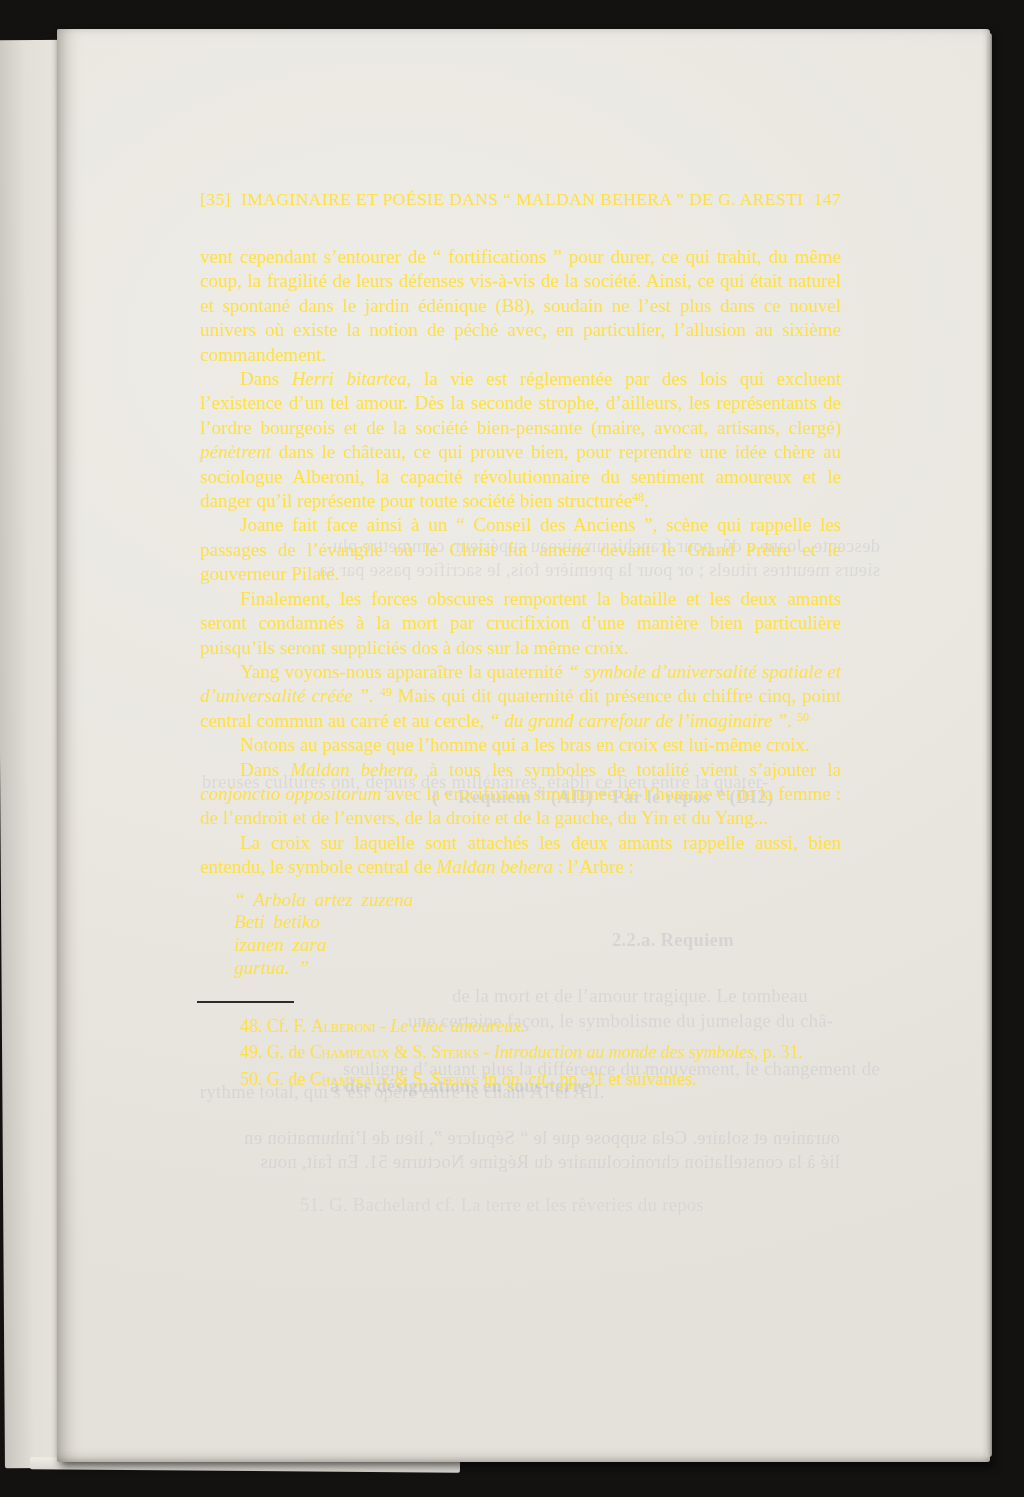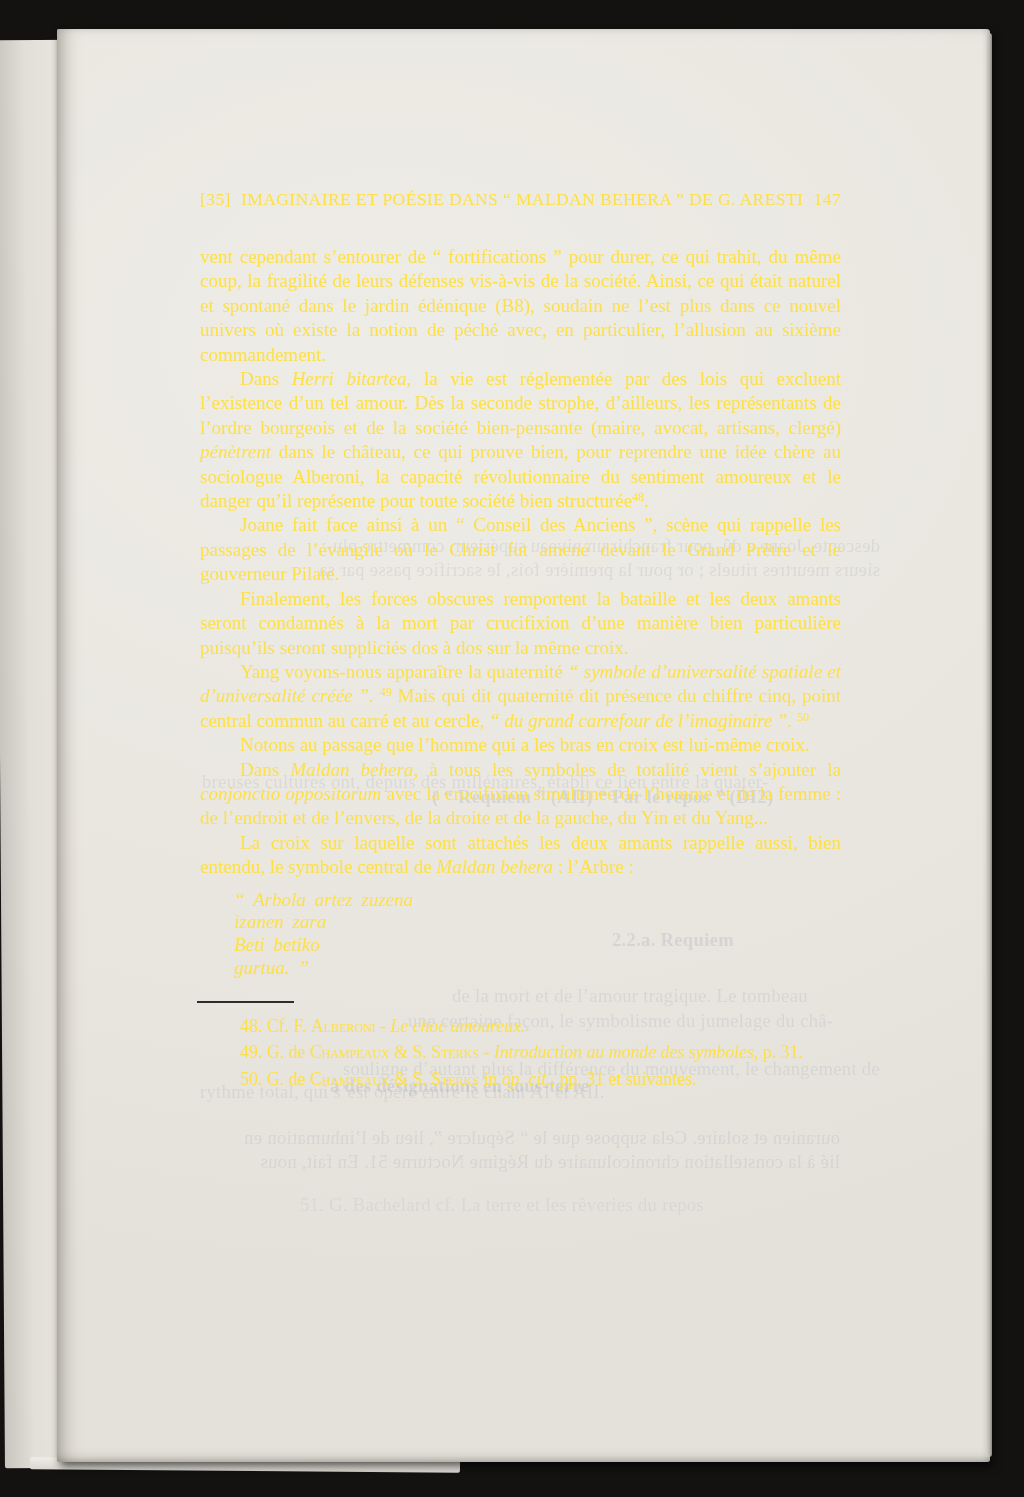--- a/index.html
+++ b/index.html
@@ -140,22 +140,22 @@
     <p class="para"><span>Dans </span><span class="it">Herri bitartea</span><span>, la vie est réglementée par des lois qui excluent l’existence d’un tel amour. Dès la seconde strophe, d’ailleurs, les représentants de l’ordre bourgeois et de la société bien-pensante (maire, avocat, artisans, clergé) </span><span class="it">pénètrent</span><span> dans le château, ce qui prouve bien, pour reprendre une idée chère au sociologue Alberoni, la capacité révolutionnaire du sentiment amoureux et le danger qu’il représente pour toute société bien structurée</span><sup>48</sup><span>.</span></p>
     <p class="para"><span>Joane fait face ainsi à un “ Conseil des Anciens ”, scène qui rappelle les passages de l’évangile où le Christ fut amené devant le Grand Prêtre et le gouverneur Pilate.</span></p>
     <p class="para"><span>Finalement, les forces obscures remportent la bataille et les deux amants seront condamnés à la mort par crucifixion d’une manière bien particulière puisqu’ils seront suppliciés dos à dos sur la même croix.</span></p>
     <p class="para"><span>Yang voyons-nous apparaître la quaternité </span><span class="it">“ symbole d’universalité spatiale et d’universalité créée ”.</span><span> </span><sup>49</sup><span> Mais qui dit quaternité dit présence du chiffre cinq, point central commun au carré et au cercle, </span><span class="it">“ du grand carrefour de l’imaginaire ”.</span><span> </span><sup>50</sup></p>
     <p class="para"><span>Notons au passage que l’homme qui a les bras en croix est lui-même croix.</span></p>
     <p class="para"><span>Dans </span><span class="it">Maldan behera</span><span>, à tous les symboles de totalité vient s’ajouter la </span><span class="it">conjonctio oppositorum</span><span> avec la crucifixion simultanée de l’homme et de la femme : de l’endroit et de l’envers, de la droite et de la gauche, du Yin et du Yang...</span></p>
     <p class="para"><span>La croix sur laquelle sont attachés les deux amants rappelle aussi, bien entendu, le symbole central de </span><span class="it">Maldan behera</span><span> : l’Arbre :</span></p>
 
     <div class="poem">
       <div class="poem-line">“ Arbola artez zuzena</div>
+      <div class="poem-line">Beti betiko</div>
       <div class="poem-line">izanen zara</div>
-      <div class="poem-line">Beti betiko</div>
       <div class="poem-line">gurtua. ”</div>
     </div>
 
 
     <div class="fnsep"></div>
 
     <div class="footnotes">
       <p class="fn"><span>48. Cf. F. </span><span class="sc">Alberoni</span><span> - </span><span class="it">Le choc amoureux.</span></p>
       <p class="fn"><span>49. G. de </span><span class="sc">Champeaux</span><span> &amp; S. </span><span class="sc">Sterks</span><span> - </span><span class="it">Introduction au monde des symboles,</span><span> p. 31.</span></p>
       <p class="fn"><span>50. G. de </span><span class="sc">Champeaux</span><span> &amp; S. </span><span class="sc">Sterks</span><span> in </span><span class="it">op. cit.</span><span>, pp. 31 et suivantes.</span></p>

